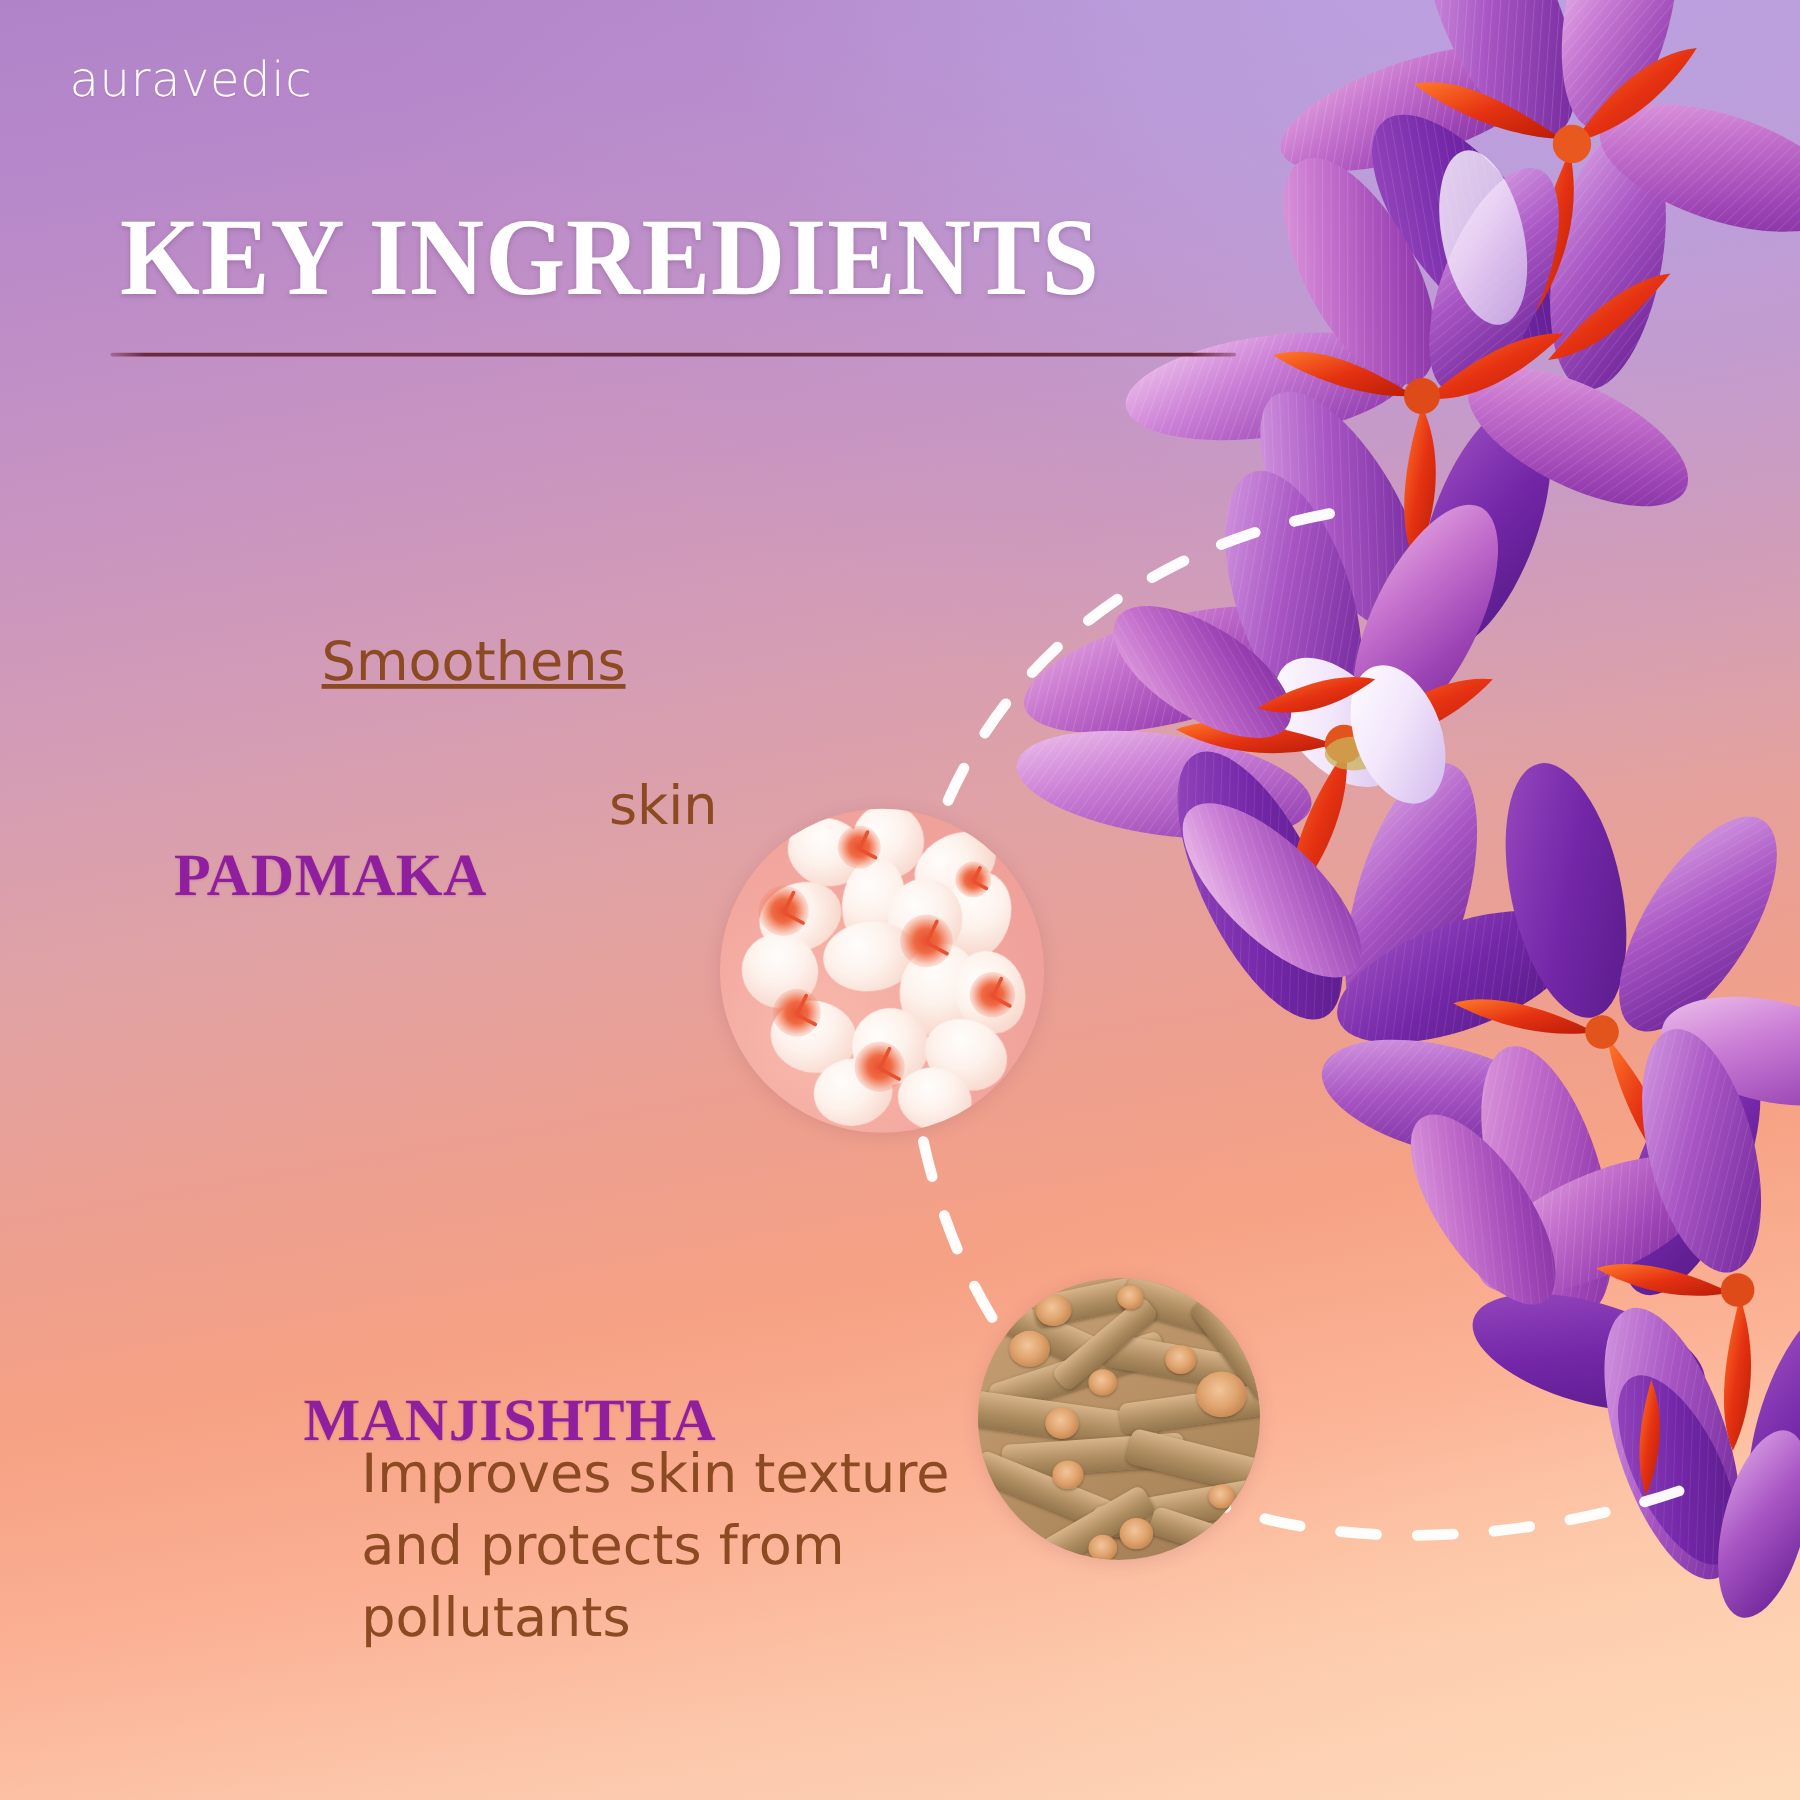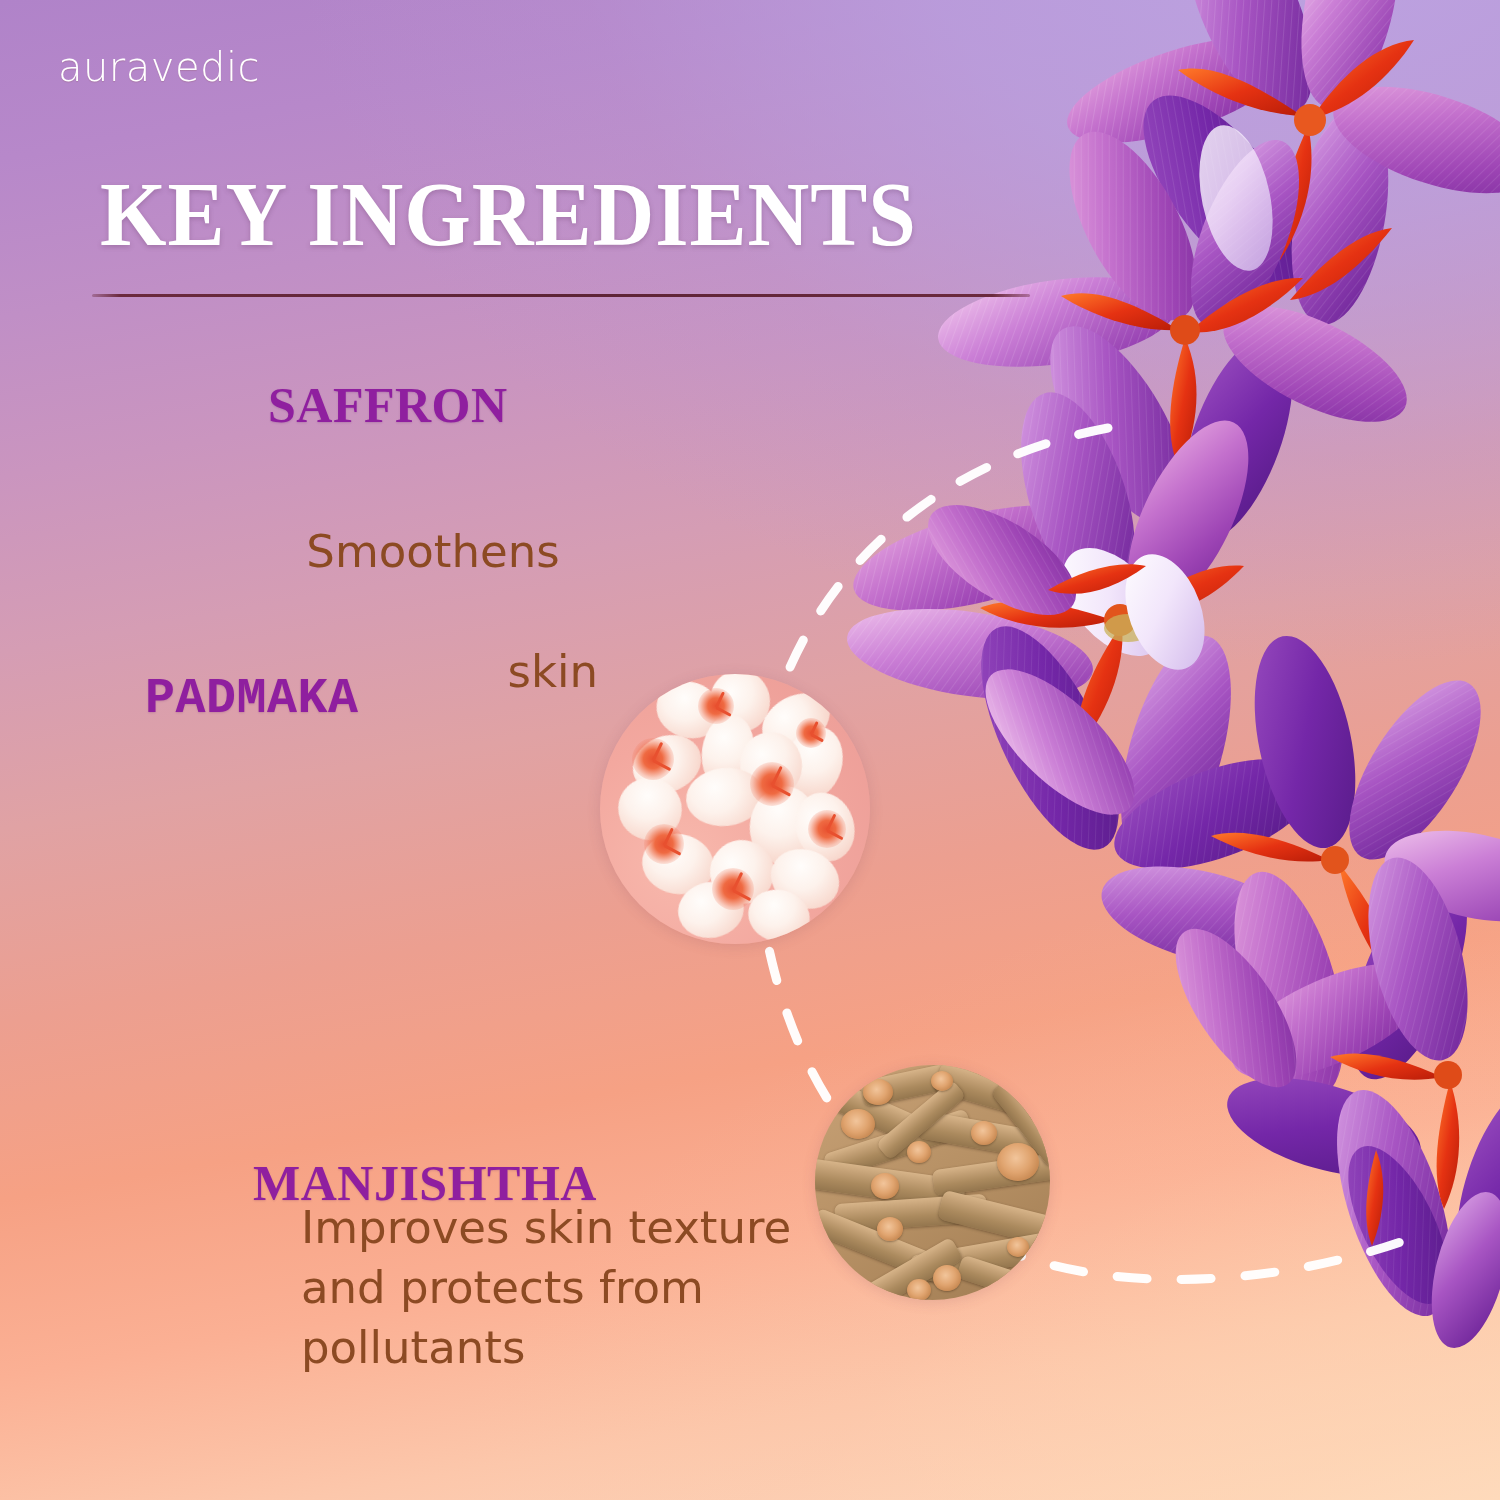--- a/index.html
+++ b/index.html
@@ -113,24 +113,24 @@
     font-family: "DejaVu Sans", sans-serif;
     font-weight: 400;
     font-size: 45px;
     line-height: 1.33;
     color: #8c4a23;
     white-space: pre-line;
   }
 
   #saffron-head   { left: 268px; top: 380px; }
   #saffron-body   { left: 268px; top: 462px; width: 330px; text-align: right; }
-  #saffron-body .l1 { display: block; text-align: center; }
+  #saffron-body .l1 { display: block; text-align: left; text-decoration: underline; }
   #saffron-body .l2 { display: block; text-align: right; }
 
-  #padmaka-head   { left: 145px; top: 674px; font-family: Liberation Mono, monospace; }
+  #padmaka-head   { left: 145px; top: 704px; }
   #padmaka-body   { left: 145px; top: 780px; }
 
   #manjishtha-head{ left: 253px; top: 1118px; margin-top: 40px; }
   #manjishtha-body{ left: 253px; top: 1198px; margin-left: 48px; }
 
   
   .circle-photo {
     position: absolute;
     border-radius: 50%;
     overflow: hidden;
@@ -364,21 +364,20 @@
              C 752,716 742,840 772,962
              C 800,1078 862,1178 978,1238
              C 1100,1300 1280,1286 1412,1238" fill="none" stroke="#ffffff" stroke-width="9" stroke-linecap="round" stroke-dasharray="30 34" opacity="0.97"></path>
   </svg>
 
   <div class="logo">auravedic</div>
 
   <div class="title">KEY INGREDIENTS</div>
   <div class="title-rule"></div>
 
-  <div class="ing-head" id="saffron-head">SAFFRON</div>
   <div class="ing-body" id="saffron-body">
     <span class="l1">Smoothens</span>
     <span class="l2">skin</span>
   </div>
 
   <div class="ing-head" id="padmaka-head">PADMAKA</div>
 
   <div class="circle-photo" id="padmaka-photo">
     <div class="photo-inner padmaka-bg">
 

